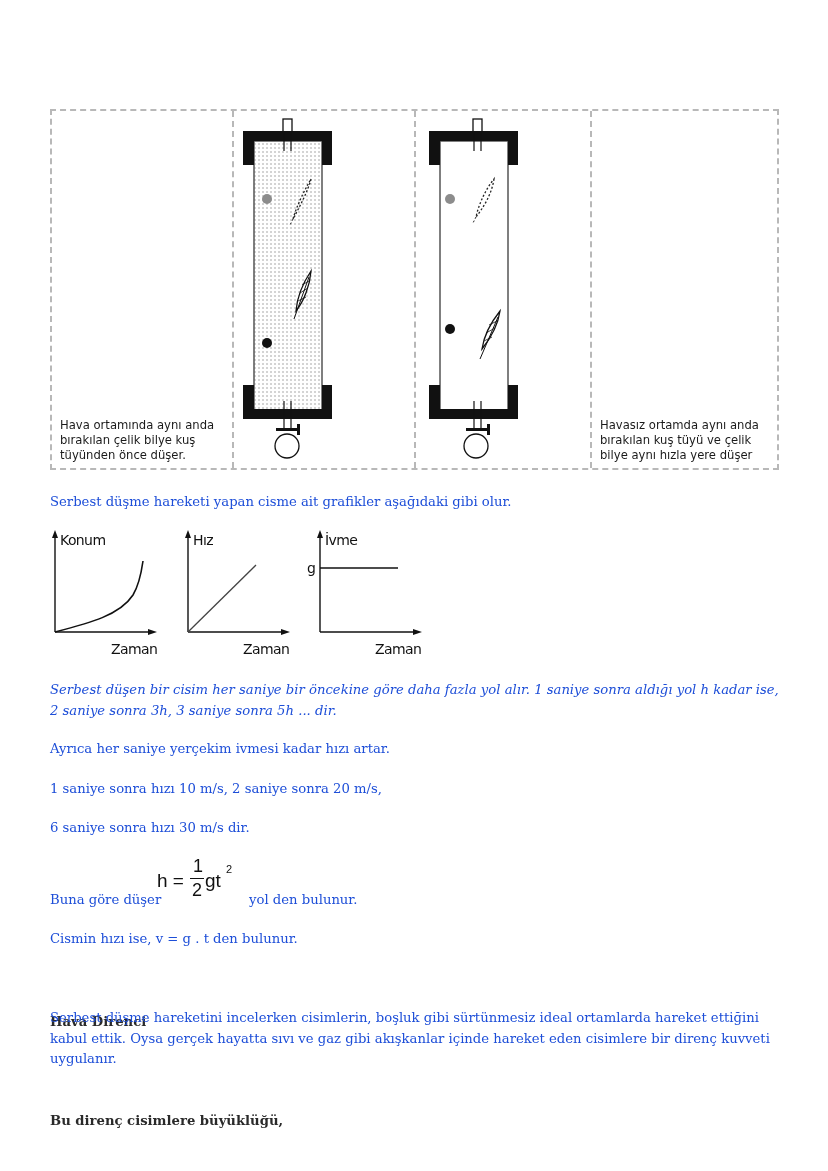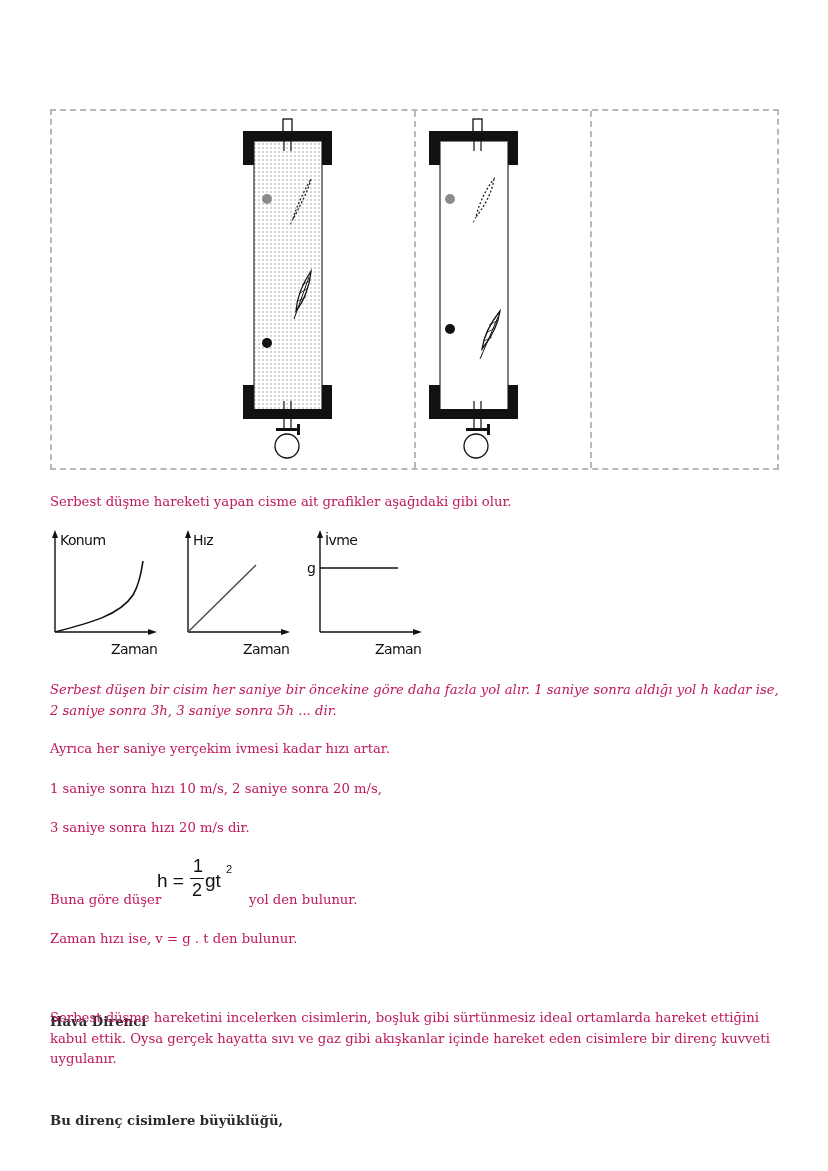--- a/index.html
+++ b/index.html
@@ -9,34 +9,39 @@
   
   .fig-table { position:absolute; left:50px; top:109px; width:729px; height:361px;
                border:2px dashed #b8b8b8; box-sizing:border-box; }
   .cell { position:absolute; top:0; bottom:0; border-right:2px dashed #b8b8b8; box-sizing:border-box; }
   .cell.last { border-right:none; }
   .cap { position:absolute; font-family:"DejaVu Sans","Liberation Sans",sans-serif;
          font-size:11.6px; line-height:15px; color:#1a1a1a; white-space:pre-line; }
   .tube-svg { position:absolute; left:0; top:0; }
 
   
-  .p { position:absolute; left:50px; font-size:13.2px; line-height:20.5px; color:#be185d; width:735px; }
+  .p { position:absolute; left:50px; font-size:13.2px; line-height:20.5px; color:#1d4ed8; width:735px; }
   .b { font-weight:bold; color:#2a2a2a;margin-top:44px; }
 
   
   .graph-svg { position:absolute; left:45px; top:525px; }
   .gl { font-family:"DejaVu Sans","Liberation Sans",sans-serif; font-size:14px; fill:#111; letter-spacing:-0.6px; }
 
   
   .formula { position:absolute; left:157px; top:856px; font-family:"Liberation Sans","DejaVu Sans",sans-serif; color:#111; }
 </style>
 </head>
 <body>
 
 <div class="fig-table">
+  <div class="cell" style="left:0;width:182px;">
+    <div class="cap" style="left:8px;top:307px;">Hava ortamında aynı anda
+bırakılan çelik bilye kuş
+tüyünden önce düşer.</div>
+  </div>
   <div class="cell" style="left:182px;width:182px;">
     <svg class="tube-svg" width="180" height="358" viewBox="0 0 180 358">
       <defs>
         <pattern id="dots" width="4" height="4" patternUnits="userSpaceOnUse">
           <rect width="4" height="4" fill="#ffffff"></rect>
           <circle cx="1" cy="1" r="0.7" fill="#8a8a8a"></circle>
         </pattern>
       </defs>
 
       <rect x="49" y="8" width="9" height="14" fill="#fff" stroke="#111" stroke-width="1.3"></rect>
@@ -81,20 +86,25 @@
       <circle cx="60" cy="335" r="12" fill="#fff" stroke="#111" stroke-width="1.3"></circle>
       <circle cx="34" cy="88" r="5" fill="#8c8c8c"></circle>
       <circle cx="34" cy="218" r="5" fill="#111"></circle>
       <path d="M78,68 C76,82 68,96 60,106 C63,92 70,78 78,68 Z" fill="none" stroke="#222" stroke-width="1.3" stroke-dasharray="2,2"></path>
       <line x1="60" y1="106" x2="57" y2="112" stroke="#222" stroke-width="1" stroke-dasharray="2,2"></line>
       <path d="M84,200 C82,214 74,228 66,238 C68,224 76,210 84,200 Z" fill="#fff" stroke="#111" stroke-width="1.3"></path>
       <line x1="82" y1="206" x2="64" y2="248" stroke="#111" stroke-width="1"></line>
       <path d="M68,230 L76,226 M70,222 L79,217 M73,214 L81,210" stroke="#111" stroke-width="0.8"></path>
     </svg>
   </div>
+  <div class="cell last" style="left:540px;right:0;">
+    <div class="cap" style="left:8px;top:307px;">Havasız ortamda aynı anda
+bırakılan kuş tüyü ve çelik
+bilye aynı hızla yere düşer</div>
+  </div>
 </div>
 
 <div class="p" style="top:492px;">Serbest düşme hareketi yapan cisme ait grafikler aşağıdaki gibi olur.</div>
 
 <svg class="graph-svg" width="400" height="140" viewBox="0 0 400 140">
 
   <g>
     <line x1="10" y1="107" x2="10" y2="10" stroke="#111" stroke-width="1.4"></line>
     <polygon points="10,5 7,13 13,13" fill="#111"></polygon>
     <line x1="10" y1="107" x2="105" y2="107" stroke="#111" stroke-width="1.4"></line>
@@ -122,29 +132,29 @@
     <line x1="275" y1="43" x2="353" y2="43" stroke="#111" stroke-width="1.3"></line>
     <text class="gl" x="280" y="20">İvme</text>
     <text class="gl" x="262" y="48">g</text>
     <text class="gl" x="330" y="129">Zaman</text>
   </g>
 </svg>
 
 <div class="p" style="top:680px;font-style:italic;">Serbest düşen bir cisim her saniye bir öncekine göre daha fazla yol alır. 1 saniye sonra aldığı yol h kadar ise, 2 saniye sonra 3h, 3 saniye sonra 5h ... dir.</div>
 <div class="p" style="top:739px;">Ayrıca her saniye yerçekim ivmesi kadar hızı artar.</div>
 <div class="p" style="top:779px;">1 saniye sonra hızı 10 m/s, 2 saniye sonra 20 m/s,</div>
-<div class="p" style="top:818px;">3 saniye sonra hızı 20 m/s dir.</div>
+<div class="p" style="top:818px;">6 saniye sonra hızı 30 m/s dir.</div>
 
 <div class="p" style="top:890px;width:auto;">Buna göre düşer</div>
 <div class="formula">
   <span style="position:absolute;left:0;top:14px;font-size:19px;white-space:nowrap;">h =</span>
   <span style="position:absolute;left:36px;top:0px;font-size:18px;">1</span>
   <span style="position:absolute;left:33px;top:22px;width:14px;border-top:1.5px solid #111;"></span>
   <span style="position:absolute;left:35px;top:24px;font-size:18px;">2</span>
   <span style="position:absolute;left:48px;top:14px;font-size:19px;">gt</span>
   <span style="position:absolute;left:69px;top:7px;font-size:11px;">2</span>
 </div>
 <div class="p" style="top:890px;left:249px;width:auto;">yol den bulunur.</div>
 
-<div class="p" style="top:929px;">Zaman hızı ise, v = g . t den bulunur.</div>
+<div class="p" style="top:929px;">Cismin hızı ise, v = g . t den bulunur.</div>
 <div class="p b" style="top:968px;">Hava Direnci</div>
 <div class="p" style="top:1008px;">Serbest düşme hareketini incelerken cisimlerin, boşluk gibi sürtünmesiz ideal ortamlarda hareket ettiğini kabul ettik. Oysa gerçek hayatta sıvı ve gaz gibi akışkanlar içinde hareket eden cisimlere bir direnç kuvveti uygulanır.</div>
 <div class="p b" style="top:1067px;">Bu direnç cisimlere büyüklüğü,</div>
 
 </body></html>

